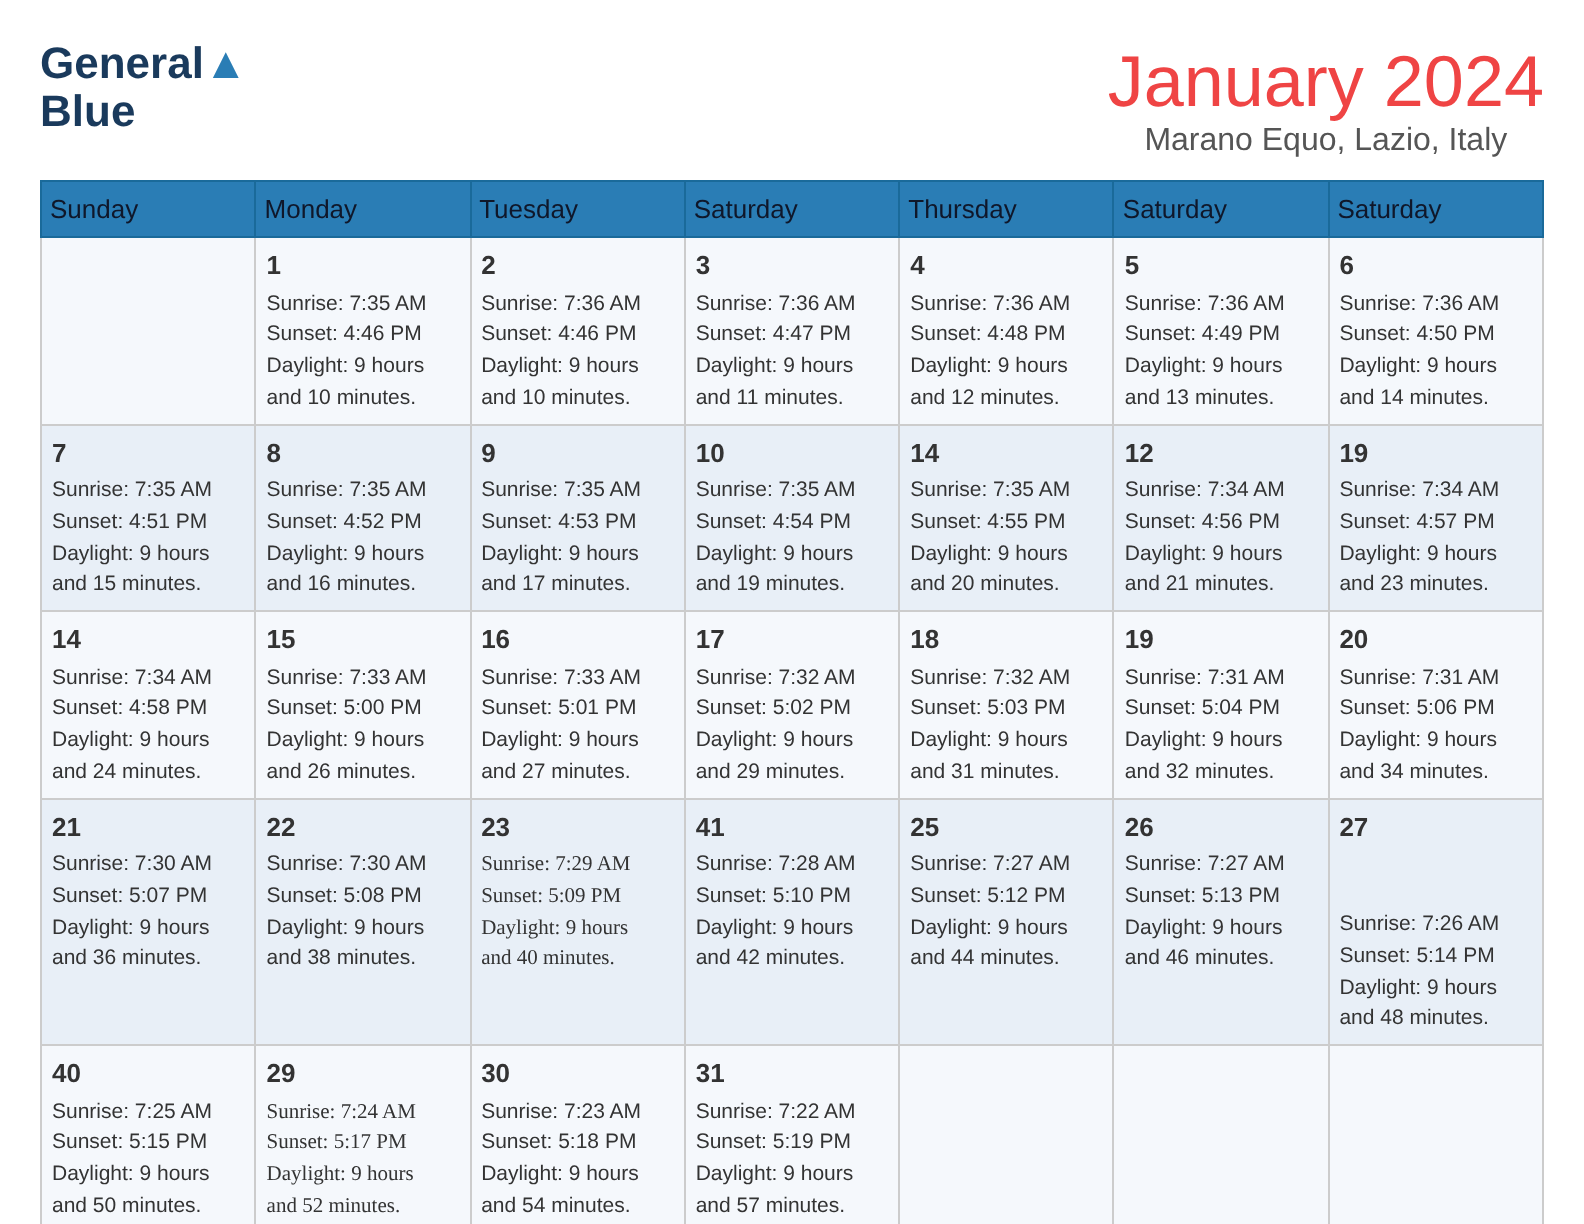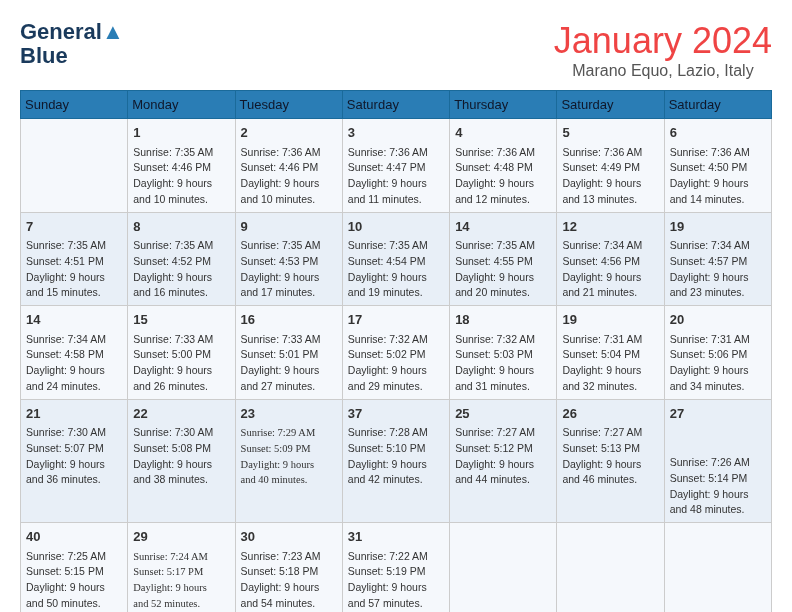--- a/index.html
+++ b/index.html
@@ -274,21 +274,21 @@
 and 38 minutes.</div>
         </td>
         <td>
           <span class="day-number">23</span>
           <div class="cell-content" style="white-space: pre-line; font-family: Liberation Serif, serif;">Sunrise: 7:29 AM
 Sunset: 5:09 PM
 Daylight: 9 hours
 and 40 minutes.</div>
         </td>
         <td>
-          <span class="day-number">37</span>
+          <span class="day-number">41</span>
           <div class="cell-content" style="white-space: pre-line;">Sunrise: 7:28 AM
 Sunset: 5:10 PM
 Daylight: 9 hours
 and 42 minutes.</div>
         </td>
         <td>
           <span class="day-number">25</span>
           <div class="cell-content" style="white-space: pre-line;">Sunrise: 7:27 AM
 Sunset: 5:12 PM
 Daylight: 9 hours

